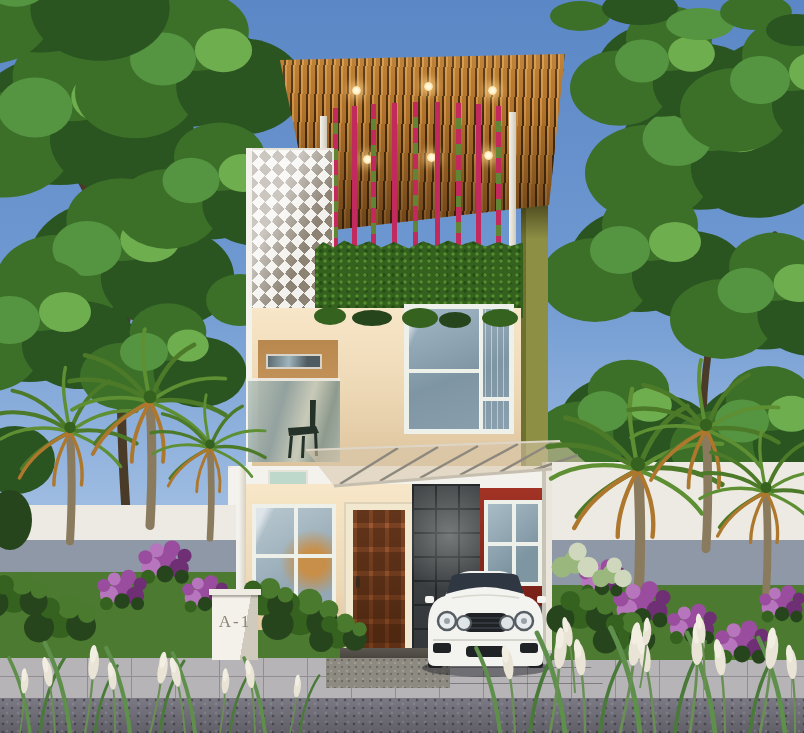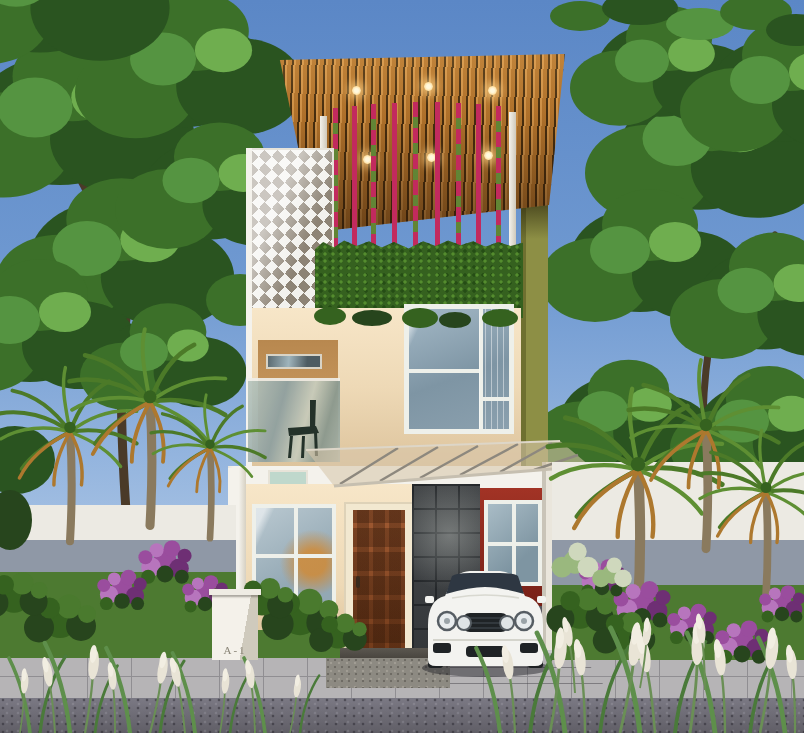--- a/index.html
+++ b/index.html
@@ -156,21 +156,21 @@
       radial-gradient(circle at 3px 2px,rgba(40,38,46,.5) 1px,rgba(0,0,0,0) 1.7px),
       radial-gradient(circle at 7px 6px,rgba(200,200,210,.18) 1px,rgba(0,0,0,0) 1.7px),
       linear-gradient(180deg,var(--road),var(--road_dark));
     background-size:9px 8px,11px 9px,100% 100%;}
 
   
   .num-pillar{left:212px;top:594px;width:46px;height:66px;z-index:4;
     background:linear-gradient(100deg,var(--pillar_face) 68%,var(--pillar_side) 68%);}
   .num-cap{position:absolute;left:-3px;top:-5px;width:52px;height:6px;background:#efece4;box-shadow:0 2px 2px rgba(60,55,45,.4);}
   .num-label{position:absolute;left:0;top:18px;width:100%;text-align:center;
-    font-family:Liberation Serif, serif;font-size:11px;letter-spacing:2px;color:var(--pillar_text);margin-top:32px;}
+    font-family:Liberation Serif, serif;font-size:17px;letter-spacing:2px;color:var(--pillar_text);}
 </style>
 </head>
 <body>
 
 <div id="scene">
 
   <div class="abs sky"></div>
 
   <svg class="layer z1" viewBox="0 0 804 733">
     <defs>

